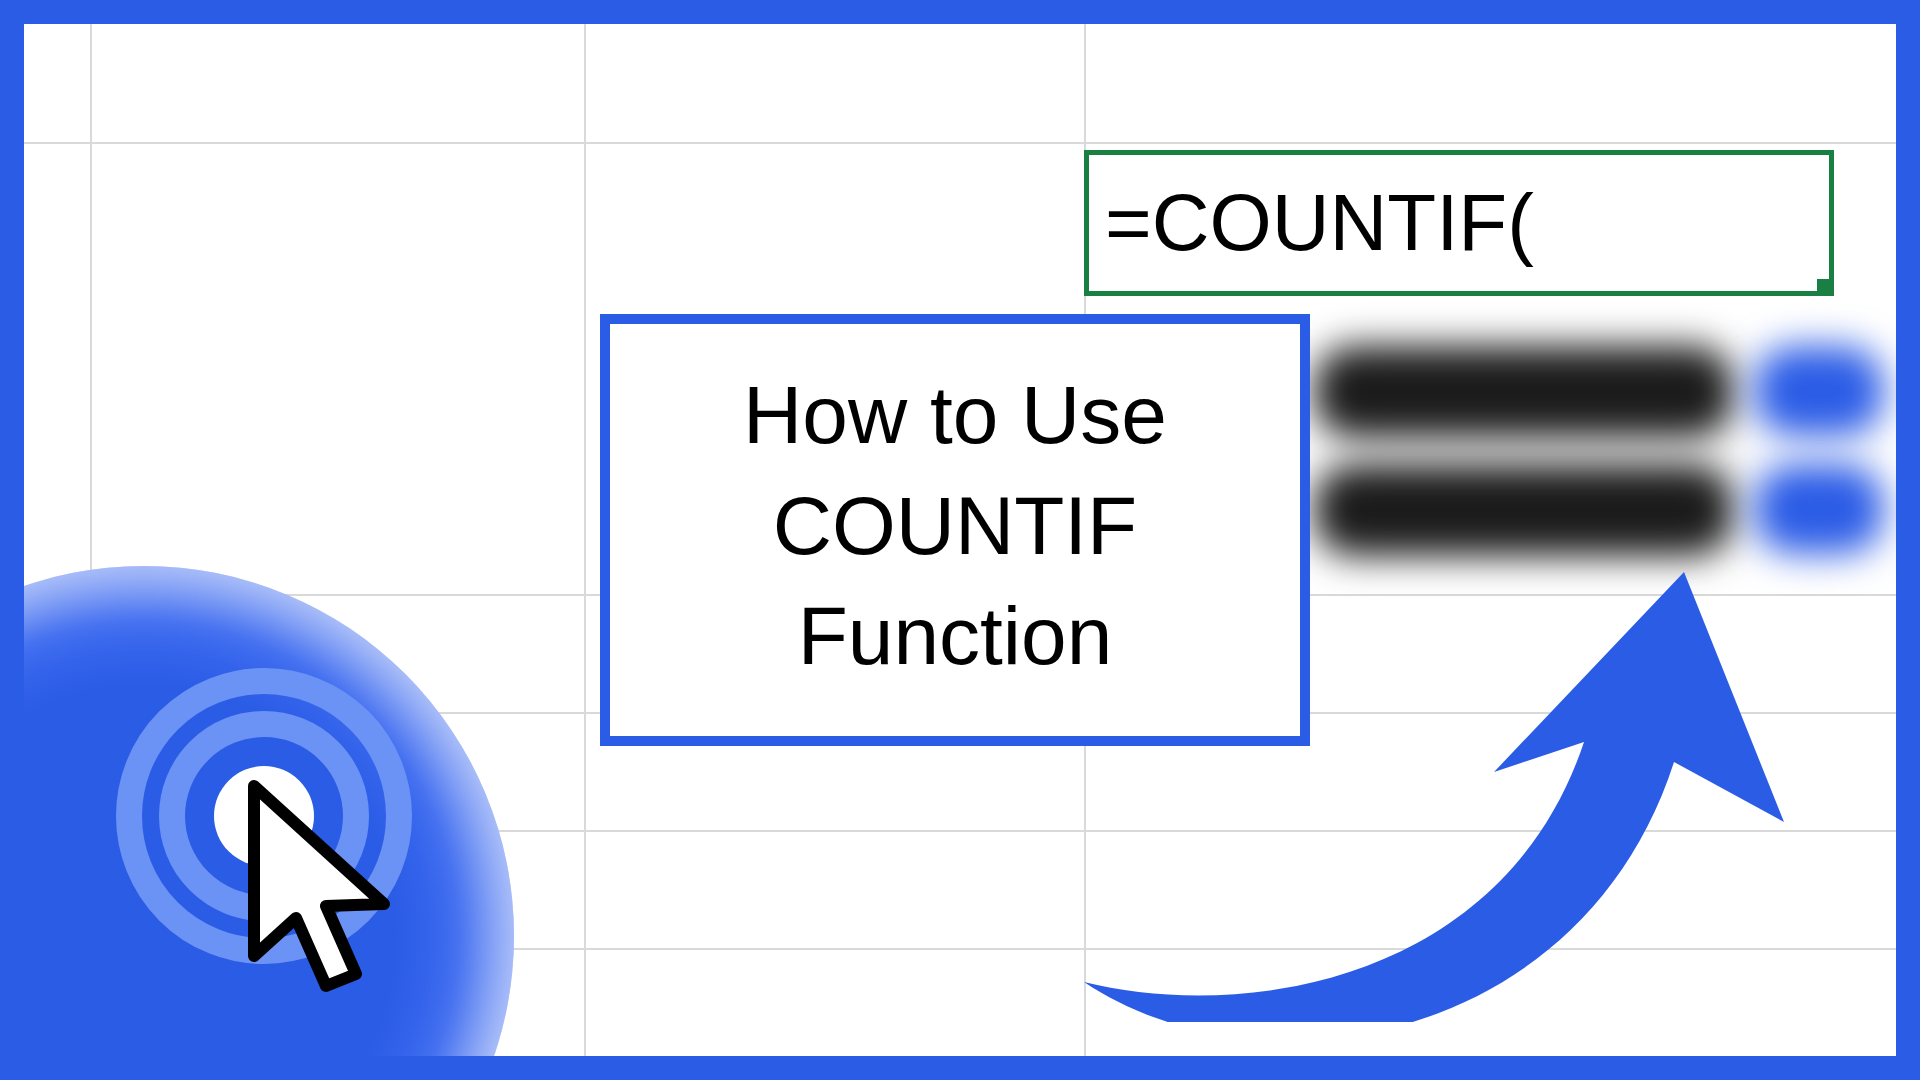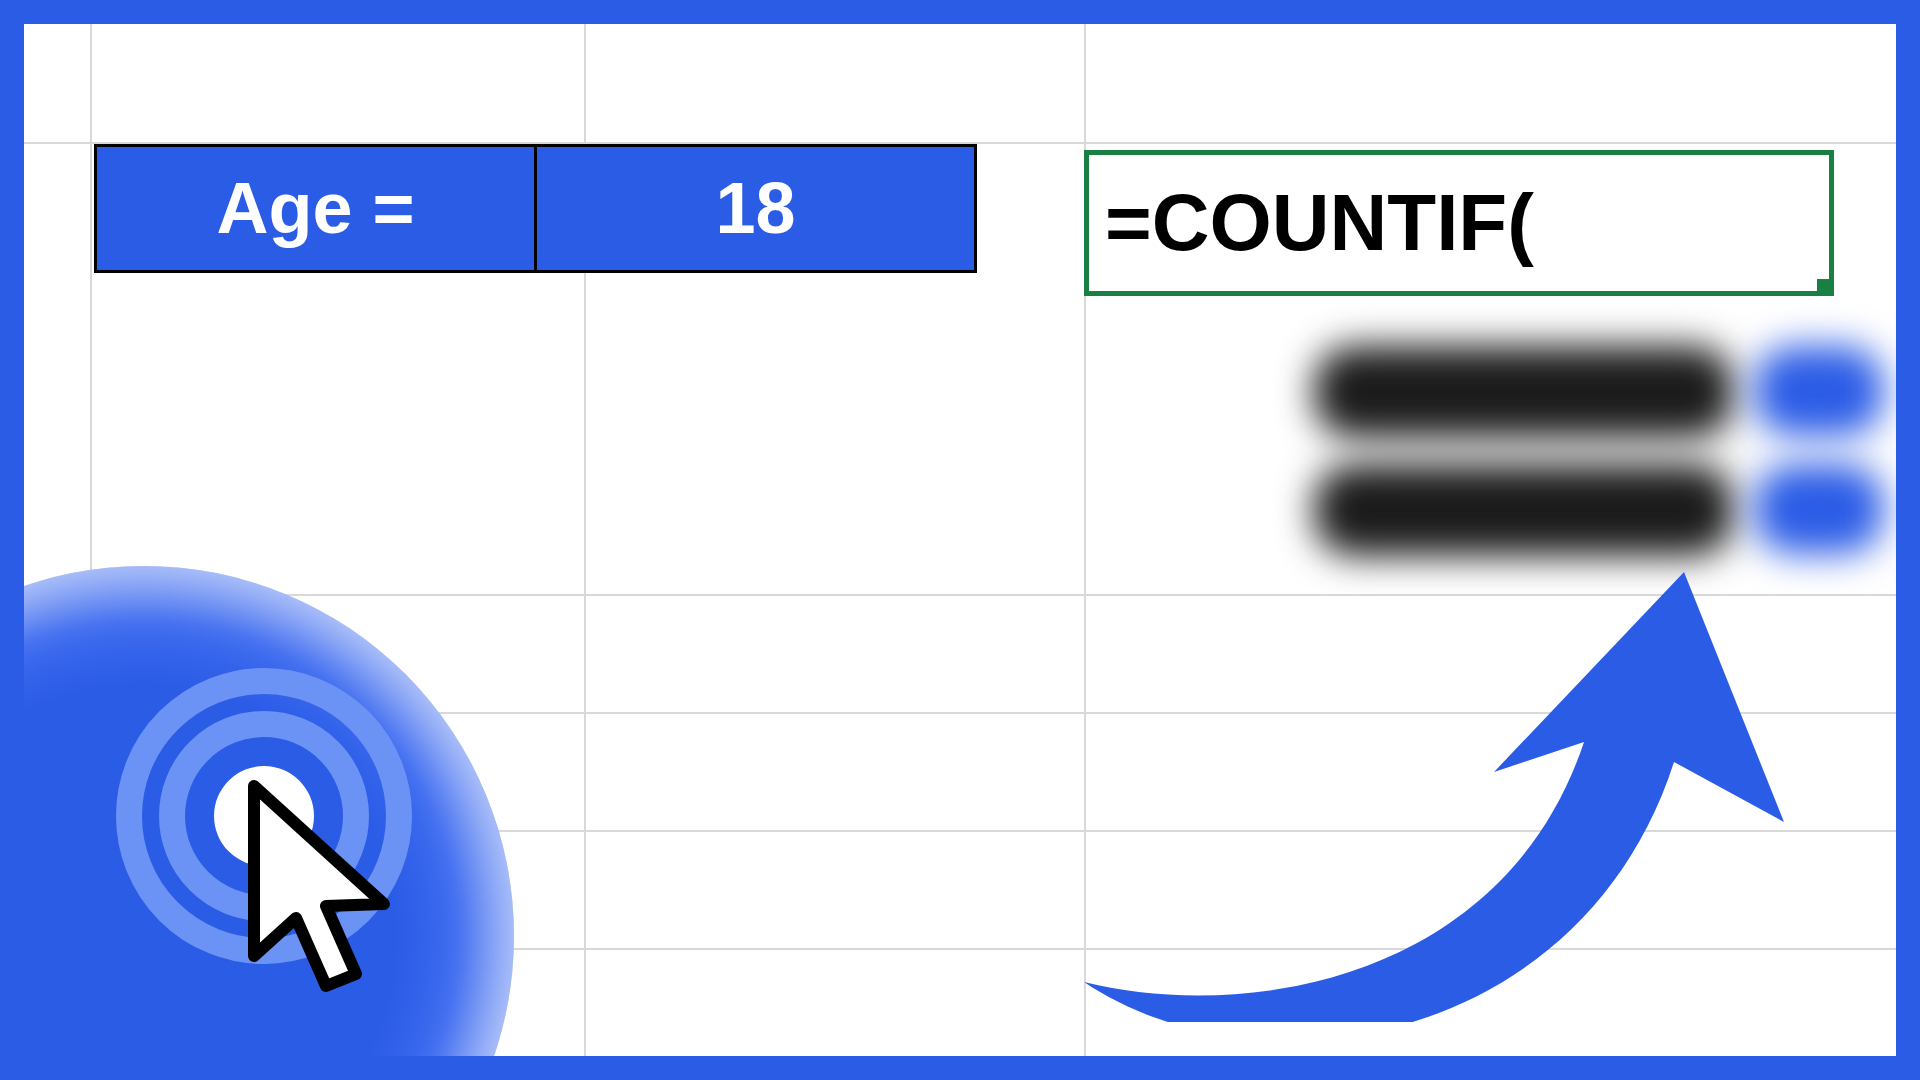--- a/index.html
+++ b/index.html
@@ -57,21 +57,21 @@
     top: 126px;
     left: 1060px;
     width: 750px;
     height: 146px;
     border: 5px solid #1a7f43;
     background: #fff;
     display: flex;
     align-items: center;
     padding-left: 16px;
     font-size: 80px;
-    font-weight: bold;
+    font-weight: normal;
     color: #000;
   }
   .formula-cell::after {
     content: "";
     position: absolute;
     right: -2px;
     bottom: -2px;
     width: 14px;
     height: 14px;
     background: #1a7f43;
@@ -147,24 +147,20 @@
     <div class="vline" style="left:1060px"></div>
     <div class="hline" style="top:118px"></div>
     <div class="hline" style="top:570px"></div>
     <div class="hline" style="top:688px"></div>
     <div class="hline" style="top:806px"></div>
     <div class="hline" style="top:924px"></div>
   </div>
 
   <table class="table">
     <tbody>
-        <tr>
-      <td class="label">Age =</td>
-      <td class="val">18</td>
-    </tr>
   </tbody>
     </table>
 
   <div class="formula-cell">
     <span>=COUNTIF(</span>
   </div>
 
   <div class="blur-blob blob1"></div>
   <div class="blur-blob blob3"></div>
   <div class="blur-blob blob2"></div>
@@ -173,20 +169,25 @@
   <svg class="arrow" viewBox="0 0 800 480">
     <path d="M 60 440
              C 220 480, 480 440, 560 200
              L 470 230
              L 660 30
              L 760 280
              L 650 220
              C 560 500, 240 560, 60 440 Z" fill="#2b5ce6"></path>
   </svg>
 
+  <div class="title-card">
+    <div>How to Use</div>
+    <div>COUNTIF</div>
+    <div>Function</div>
+  </div>
 
   <div class="logo-circle"></div>
   <div class="rings">
     <svg viewBox="0 0 300 300">
       <circle cx="150" cy="150" r="135" fill="none" stroke="#6b93f5" stroke-width="26"></circle>
       <circle cx="150" cy="150" r="92" fill="none" stroke="#6b93f5" stroke-width="26"></circle>
       <circle cx="150" cy="150" r="50" fill="#ffffff"></circle>
     </svg>
   </div>
   <svg class="cursor" viewBox="0 0 180 230">

